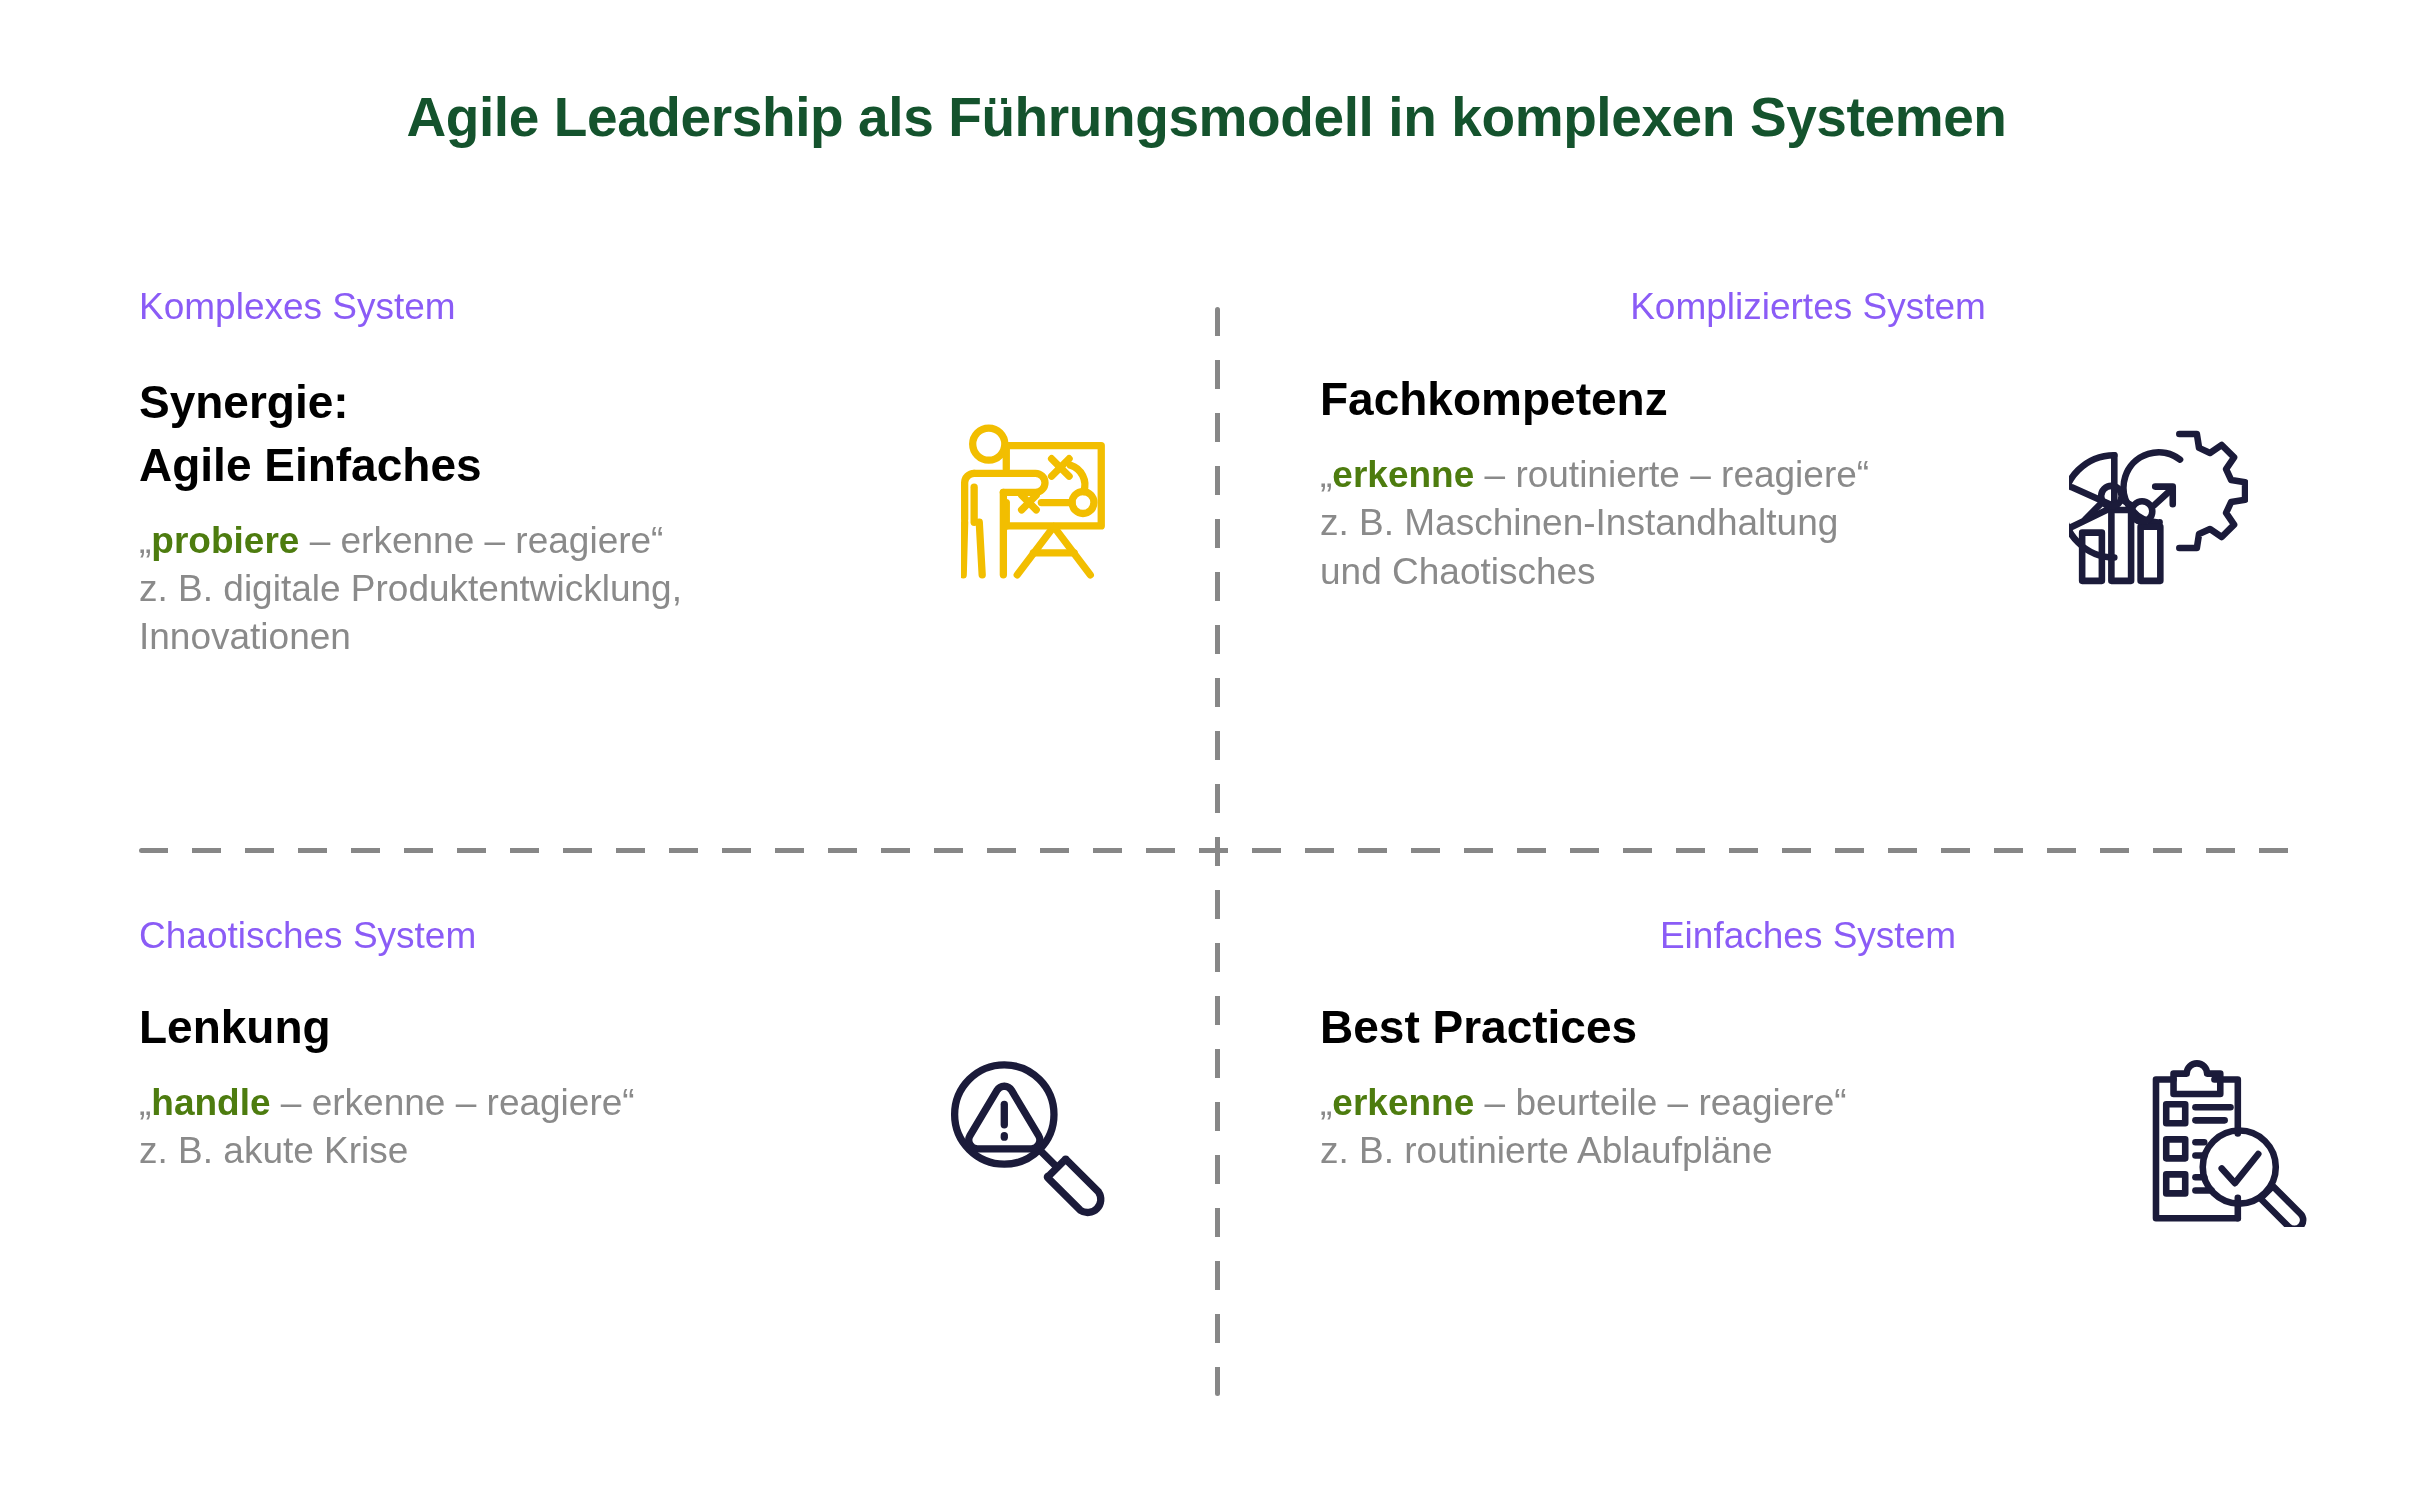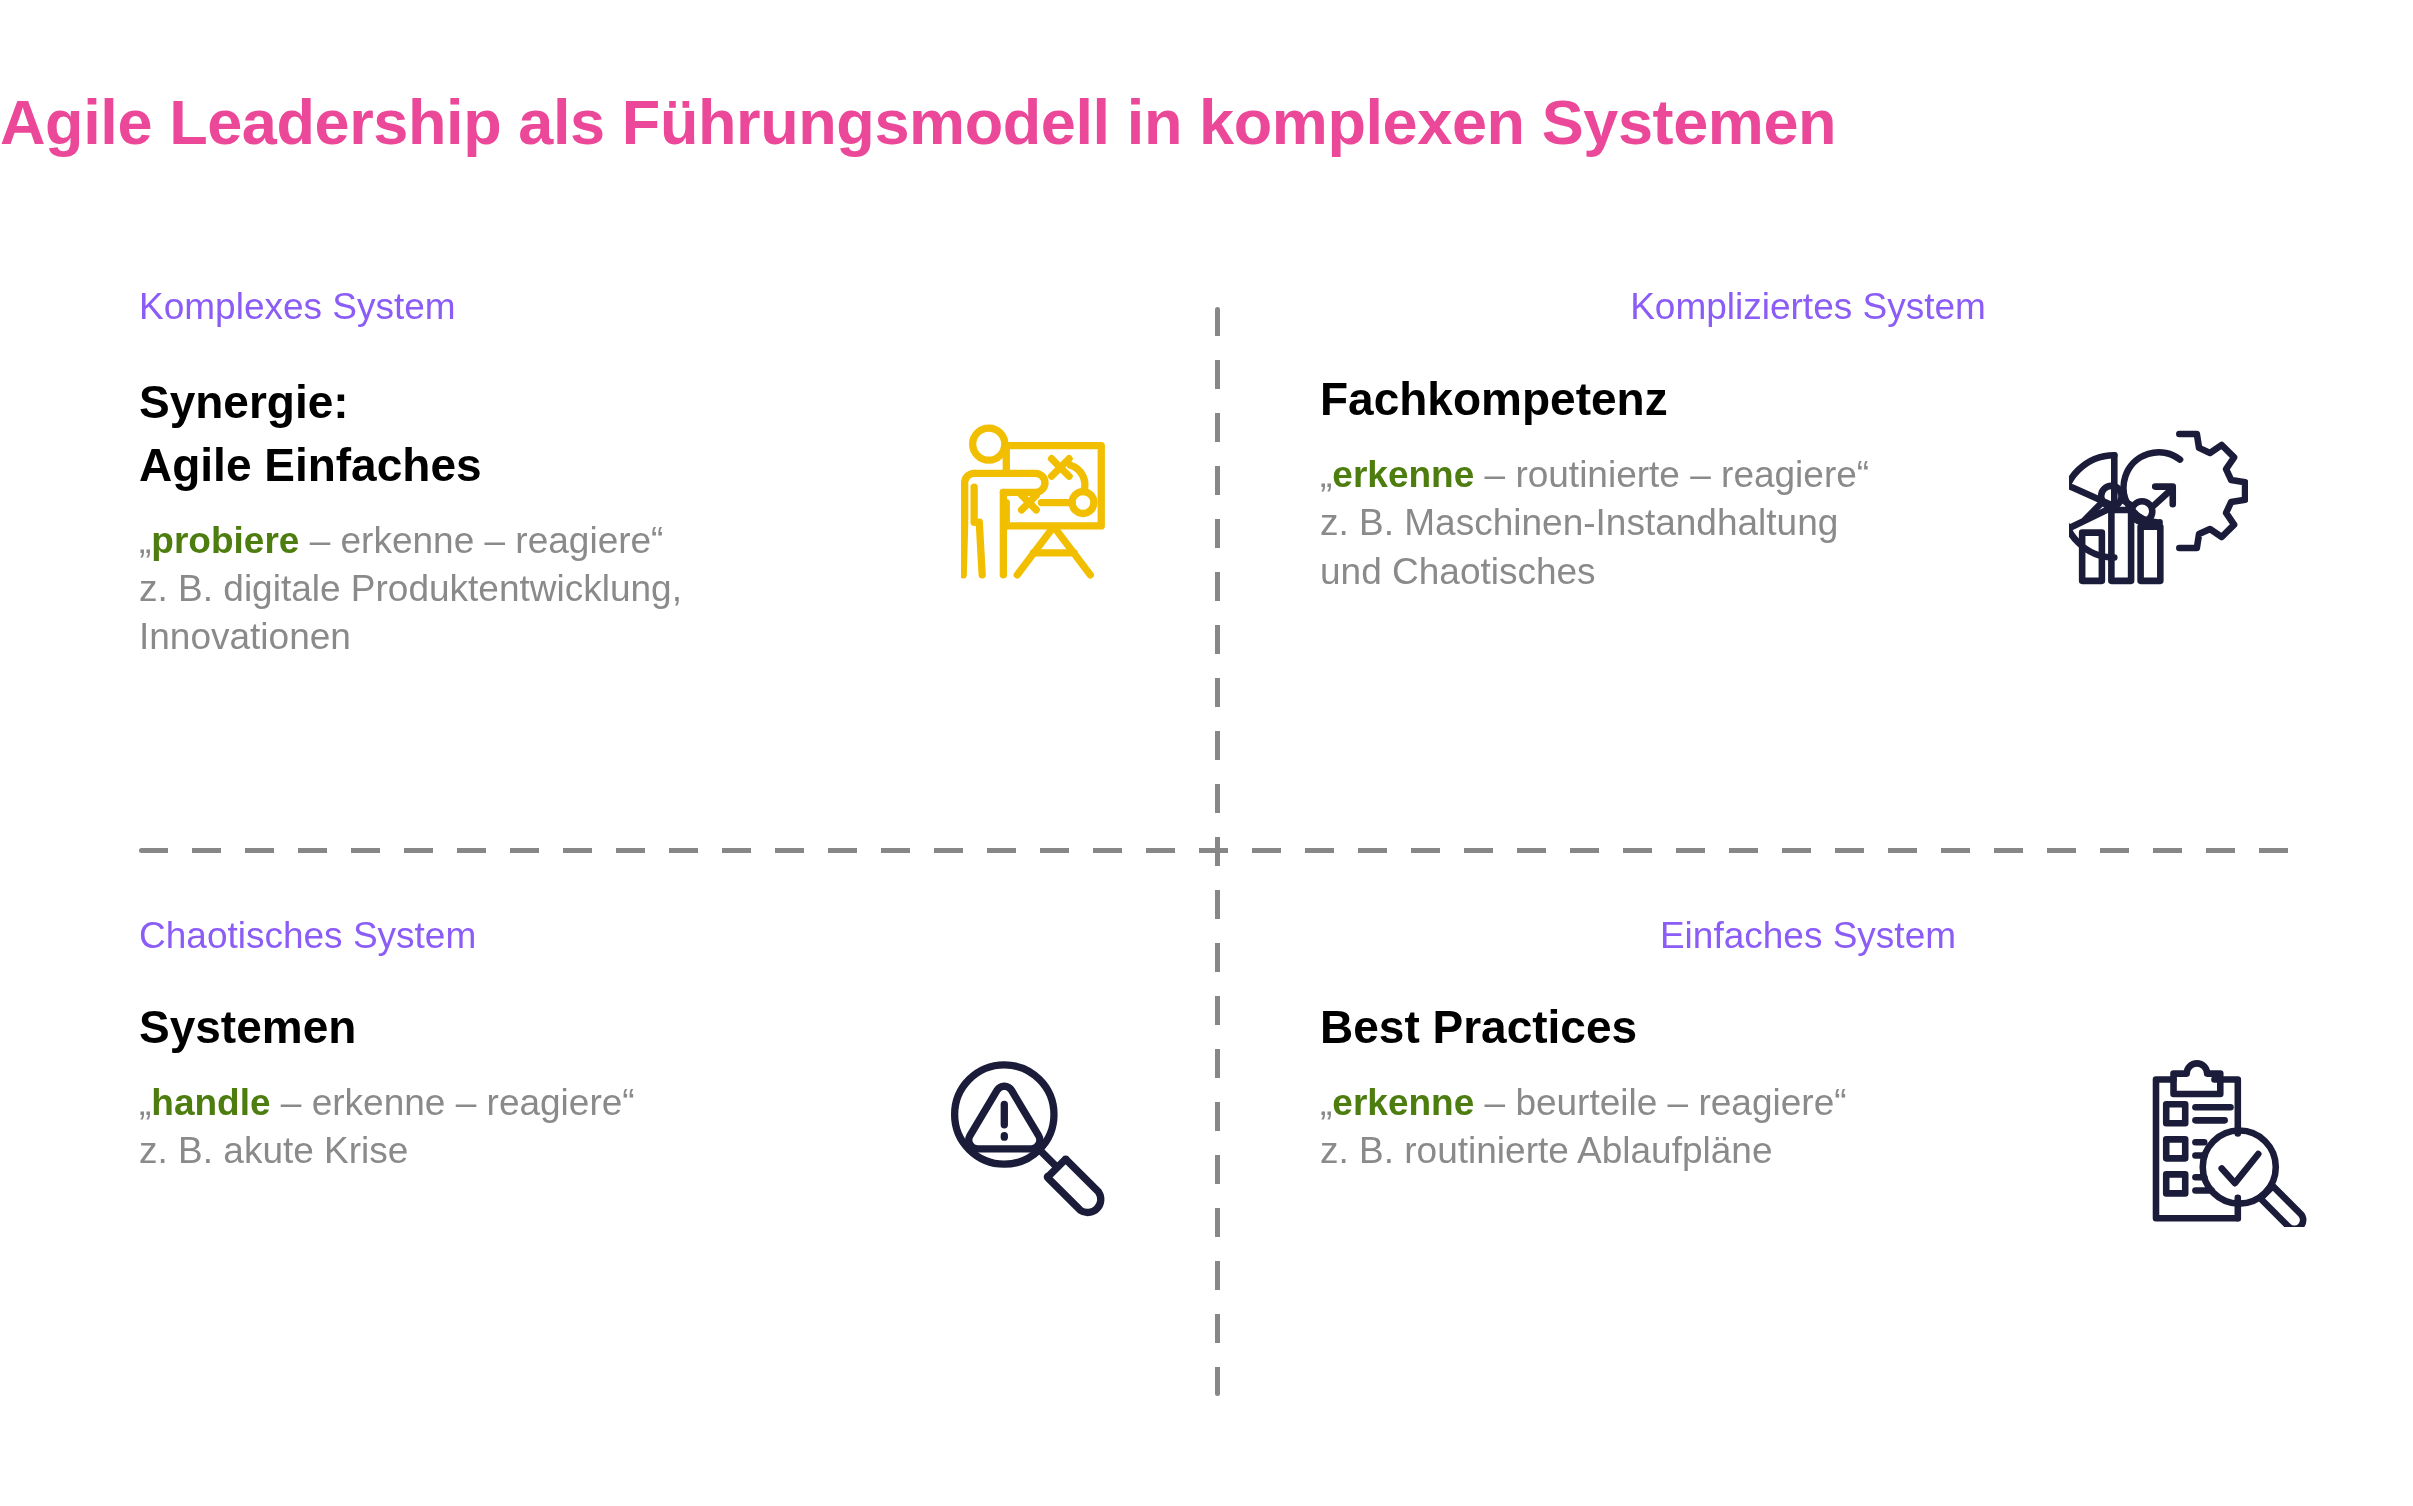--- a/index.html
+++ b/index.html
@@ -19,24 +19,25 @@
     background: #ffffff;
     overflow: hidden;
   }
 
   
   .page-title {
     position: absolute;
     left: 0;
     right: 0;
     top: 89px;
-    font-size: 63px;
+    text-align: center;
+    font-size: 55px;
     font-weight: 700;
     letter-spacing: -0.4px;
-    color: #ec4899;
+    color: #14532d;
     line-height: 1.05;
     white-space: nowrap;
   }
 
   
   .divider-h {
     position: absolute;
     left: 139px;
     width: 2157px;
     top: 848px;
@@ -206,21 +207,21 @@
       <path d="M76 100 l10 6"></path>
       <circle cx="100" cy="114" r="14"></circle>
       <path d="M116 106 l24 -22"></path>
       <path d="M118 80 h24 v24"></path>
     </svg>
   </div>
 
   <div class="quadrant q-bl">
     <div class="system-label">Chaotisches System</div>
     <div class="q-body">
-      <p class="heading">Systemen</p>
+      <p class="heading">Lenkung</p>
       <p class="detail first">
         <span>„</span><b>handle</b><span> – erkenne – reagiere“</span>
       </p>
       <p class="detail">z. B. akute Krise</p>
     </div>
   </div>
 
   <div class="icon-box icon-bl">
     <svg viewBox="0 0 225 230" fill="none" stroke="#1B1B3A" stroke-width="10" stroke-linecap="round" stroke-linejoin="round">
 

